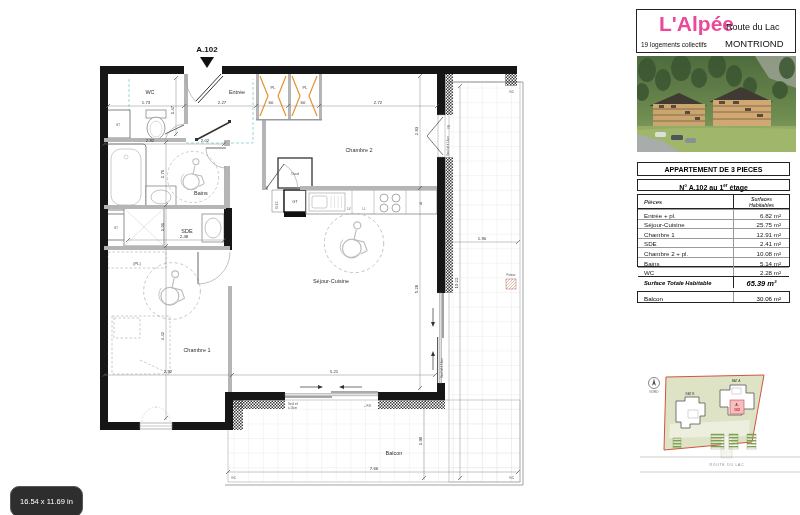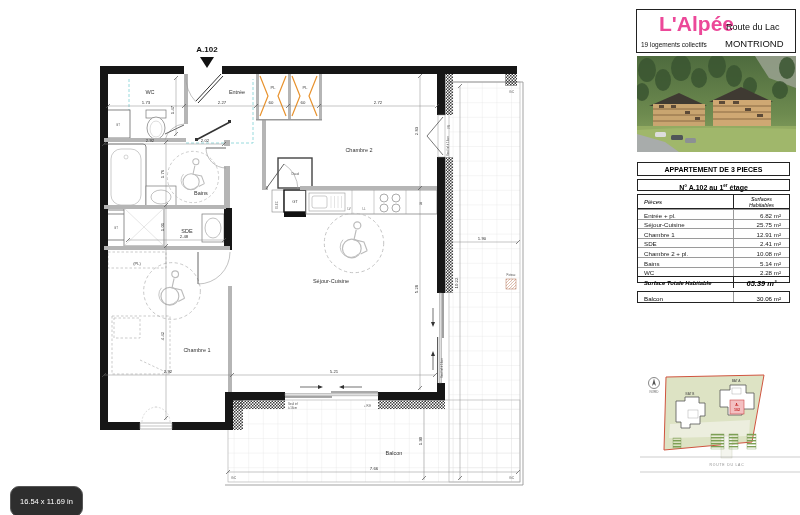--- a/index.html
+++ b/index.html
@@ -16,21 +16,21 @@
   .tb-sub     { position:absolute; left:4px;  top:31px; font-size:6.5px; color:#111; }
   .tb-city    { position:absolute; left:88px; top:28px; font-size:9.5px; font-weight:normal; color:#111; }
 
   .photo { position:absolute; left:1px; top:56px; width:159px; height:96px; }
 
   
   .box { position:absolute; left:1px; width:153px; border:1px solid #222; background:#fff; }
   .box-h1 { top:162px; height:14px; font-size:7px; font-weight:bold; text-align:center; line-height:13px; }
   .box-h2 { top:179px; height:12px; font-size:7px; font-weight:bold; text-align:center; line-height:11px; }
   sup { font-size:4.5px; }
-  .maintable { top:194px; height:89px; }
+  .maintable { top:194px; height:73px; }
   .t-head { display:flex; height:14px; border-bottom:1px solid #222; font-style:italic; }
   .t-head .c1 { width:95px; font-size:6px; padding:4px 0 0 6px; }
   .t-head .c2 { width:56px; font-size:5.3px; text-align:center; padding-top:2px; line-height:5.5px; border-left:1px solid #222; }
   .t-row { display:flex; height:9.6px; border-top:1px solid #9a9a9a; font-size:6.2px; color:#222; }
   .t-row:first-of-type { border-top:none; }
   .t-row .c1 { width:95px; padding:1.6px 0 0 6px; }
   .t-row .c2 { width:56px; text-align:right; padding:1.6px 8px 0 0; border-left:1px solid #9a9a9a; }
   .t-total { display:flex; height:11.5px; border-top:1px solid #222; font-style:italic; font-weight:bold; }
   .t-total .c1 { width:95px; font-size:5.8px; padding:3px 0 0 6px; }
   .t-total .c2 { width:56px; font-size:7.5px; text-align:center; padding-top:1.5px; border-left:1px solid #222; }

